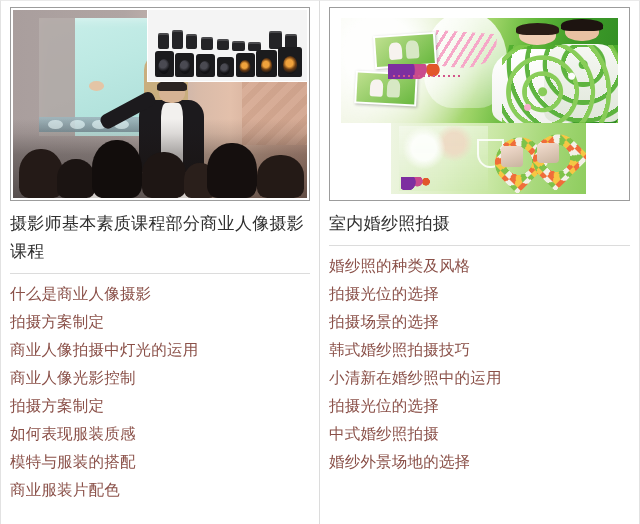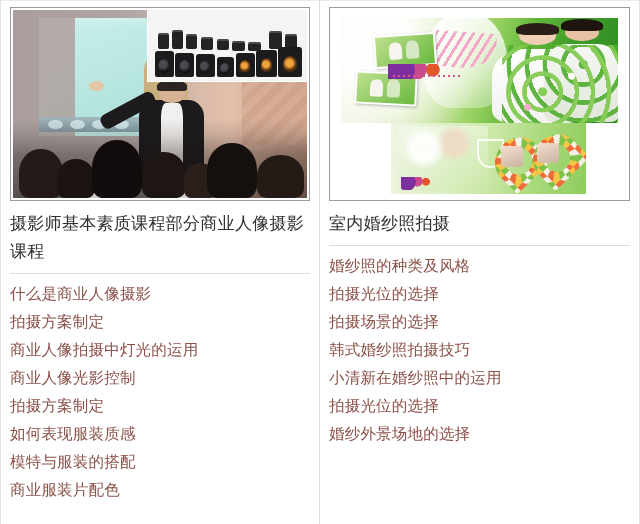--- a/index.html
+++ b/index.html
@@ -451,17 +451,18 @@
 
     <h3 class="card-title">室内婚纱照拍摄</h3>
 
     <ul class="lesson-list">
       <li class="lesson-item">婚纱照的种类及风格</li>
       <li class="lesson-item">拍摄光位的选择</li>
       <li class="lesson-item">拍摄场景的选择</li>
       <li class="lesson-item">韩式婚纱照拍摄技巧</li>
       <li class="lesson-item">小清新在婚纱照中的运用</li>
       <li class="lesson-item">拍摄光位的选择</li>
+      <li class="lesson-item">中式婚纱照拍摄</li>
       <li class="lesson-item">婚纱外景场地的选择</li>
     </ul>
   </div>
 
 </div>
 
 </body></html>

